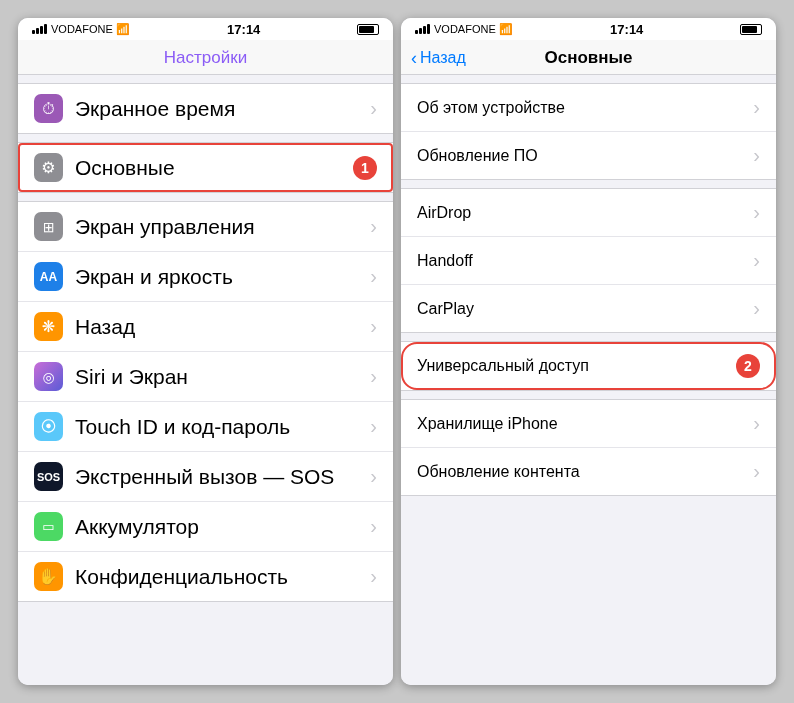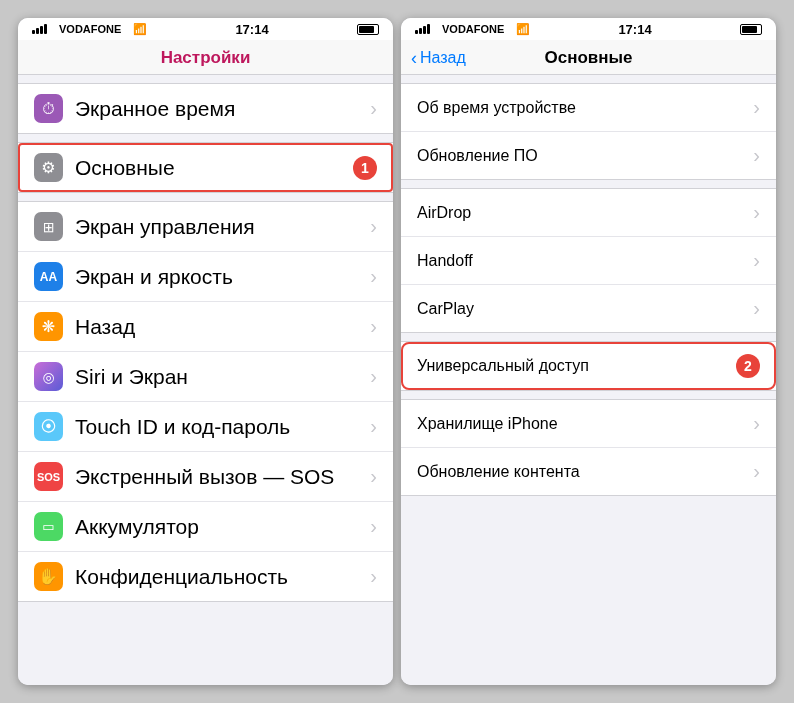--- a/index.html
+++ b/index.html
@@ -31,38 +31,38 @@
     .status-bar {
       background: #fff;
       display: flex;
       justify-content: space-between;
       align-items: center;
       padding: 4px 14px;
       font-size: 12px;
       font-weight: 600;
       height: 22px;
     }
-    .status-left { display: flex; align-items: center; gap: 12px; font-size: 11px; font-weight: 700; }
+    .status-left { display: flex; align-items: center; gap: 4px; font-size: 11px; font-weight: 400; }
     .status-right { display: flex; align-items: center; gap: 4px; font-size: 11px; }
     .signal-bars { display: flex; align-items: flex-end; gap: 1px; }
     .signal-bar { background: #000; width: 3px; border-radius: 1px; }
     .battery { border: 1px solid #000; border-radius: 2px; width: 22px; height: 11px; display: flex; align-items: center; padding: 1px; position: relative; }
     .battery-fill { background: #000; height: 100%; border-radius: 1px; width: 85%; }
 
     
     .nav-bar {
       background: #f8f8f8;
       border-bottom: 1px solid #d1d1d6;
       padding: 8px 16px 6px;
     }
     .nav-title {
       text-align: center;
       font-size: 17px;
-      font-weight: 700;
-      color: #be185d;
+      font-weight: 400;
+      color: #8b5cf6;
     }
     .nav-back {
       position: absolute;
       left: 10px;
       display: flex;
       align-items: center;
       color: #007aff;
       font-size: 16px;
       gap: 3px;
     }
@@ -116,21 +116,21 @@
     .highlighted-row {
       outline: 2.5px solid #e8433a;
       outline-offset: -2px;
       border-radius: 4px;
       z-index: 2;
       background: #fff;
     }
     .highlighted-row-2 {
       outline: 2.5px solid #e8433a;
       outline-offset: -2px;
-      border-radius: 8px;
+      border-radius: 16px;
       z-index: 2;
       background: #fff;
     }
     .badge {
       width: 24px;
       height: 24px;
       border-radius: 50%;
       background: #e8433a;
       color: #fff;
       font-size: 14px;
@@ -142,21 +142,21 @@
       flex-shrink: 0;
     }
 
     
     .icon-purple { background: #9b59b6; color: #fff; }
     .icon-gray { background: #8e8e93; color: #fff; }
     .icon-blue-aa { background: #1e80e8; color: #fff; font-weight: 700; font-size: 12px; text-align: center; }
     .icon-orange { background: #ff9500; color: #fff; }
     .icon-gray2 { background: #8e8e93; color: #fff; }
     .icon-fingerprint { background: #5ac8fa; color: #fff; }
-    .icon-red2 { background: #ef4444; color: #fff; font-size: 11px; font-weight: 700; }
+    .icon-red2 { background: #0f172a; color: #fff; font-size: 11px; font-weight: 700; }
     .icon-green { background: #4cd964; color: #fff; }
     .icon-orange2 { background: #ff9500; color: #fff; }
 
     
     .plain-row {
       display: flex;
       align-items: center;
       padding: 12px 16px;
       background: #fff;
       border-bottom: 1px solid #e5e5ea;
@@ -288,21 +288,21 @@
         <span class="chevron-left">‹</span>
         <span style="font-size:16px; color:#007aff;">Назад</span>
       </div>
       <span style="font-size:17px; font-weight:600; color:#000;">Основные</span>
     </div>
 
     <div class="settings-content">
 
       <div class="settings-section">
         <div class="plain-row">
-          <span class="plain-label">Об время устройстве</span>
+          <span class="plain-label">Об этом устройстве</span>
           <span class="row-chevron"></span>
         </div>
         <div class="plain-row">
           <span class="plain-label">Обновление ПО</span>
           <span class="row-chevron"></span>
         </div>
       </div>
 
       <div class="settings-section">
         <div class="plain-row">

